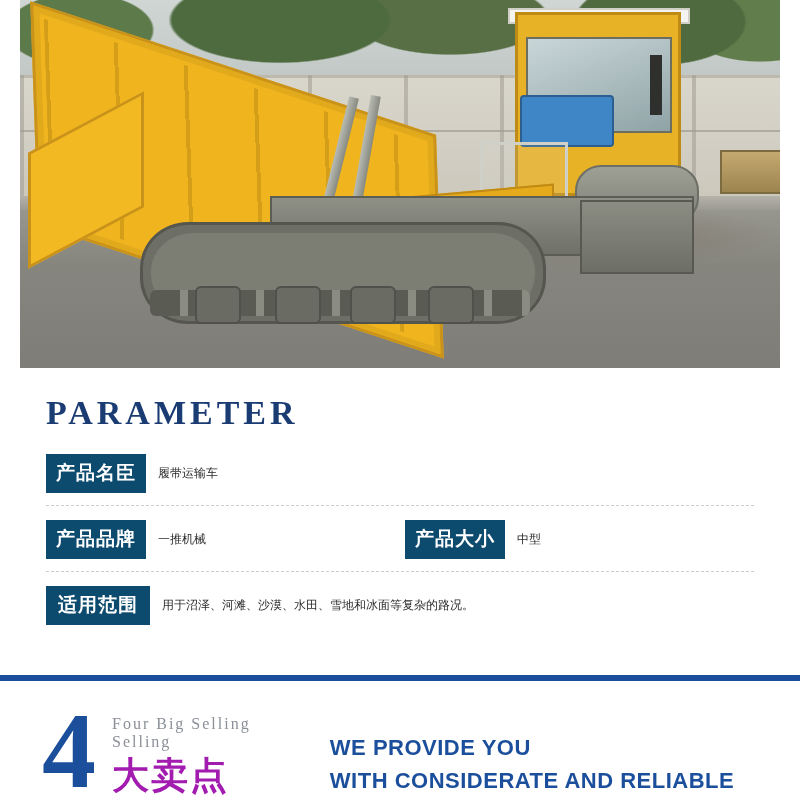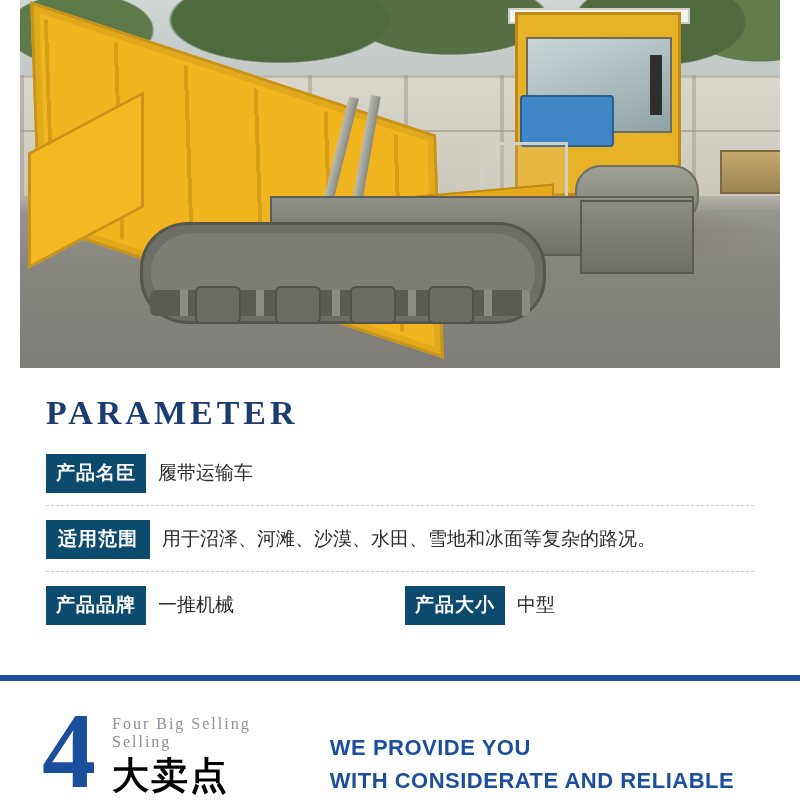--- a/index.html
+++ b/index.html
@@ -250,21 +250,21 @@
     color: #ffffff;
     font-size: 19px;
     font-weight: bold;
     letter-spacing: 1px;
     padding: 6px 10px 7px 10px;
     white-space: nowrap;
     flex: 0 0 auto;
   }
   .tag.wide { padding: 6px 12px 7px 12px; }
   .pval {
-    font-size: 19px;
+    font-size: 12px;
     color: #2b2b2b;
     line-height: 1.3;
   }
 
   
   .sp-wrap {
     position: relative;
     width: 800px;
     background: #ffffff;
     border-top: 6px solid #1b4f9c;
@@ -290,21 +290,21 @@
   .sp-eng-small {
     font-family: "Liberation Serif", serif;
     font-size: 16px;
     letter-spacing: 2px;
     color: #8b8f98;
     margin-bottom: 4px;
   }
   .sp-cn {
     font-size: 37px;
     font-weight: bold;
-    color: #000000;
+    color: #a21caf;
     letter-spacing: 2px;
     line-height: 1.15;
   }
   .sp-right {
     margin-left: 38px;
     padding-top: 28px;
   }
   .sp-eng-blue {
     font-size: 22px;
     font-weight: bold;
@@ -365,34 +365,34 @@
     <div class="param-rows">
 
       <div class="prow">
         <div class="pcol">
           <span class="tag">产品名臣</span>
           <span class="pval">履带运输车</span>
         </div>
       </div>
 
       <div class="prow">
-        <div class="pcol full">
-          <span class="tag wide">适用范围</span>
-          <span class="pval">用于沼泽、河滩、沙漠、水田、雪地和冰面等复杂的路况。</span>
-        </div>
-      </div>
-
-      <div class="prow">
         <div class="pcol">
           <span class="tag">产品品牌</span>
           <span class="pval">一推机械</span>
         </div>
         <div class="pcol">
           <span class="tag">产品大小</span>
           <span class="pval">中型</span>
+        </div>
+      </div>
+
+      <div class="prow">
+        <div class="pcol full">
+          <span class="tag wide">适用范围</span>
+          <span class="pval">用于沼泽、河滩、沙漠、水田、雪地和冰面等复杂的路况。</span>
         </div>
       </div>
 
     </div>
   </div>
 
   <div class="sp-wrap">
     <div class="sp-inner">
       <div class="big-num">4</div>
       <div class="sp-text">

